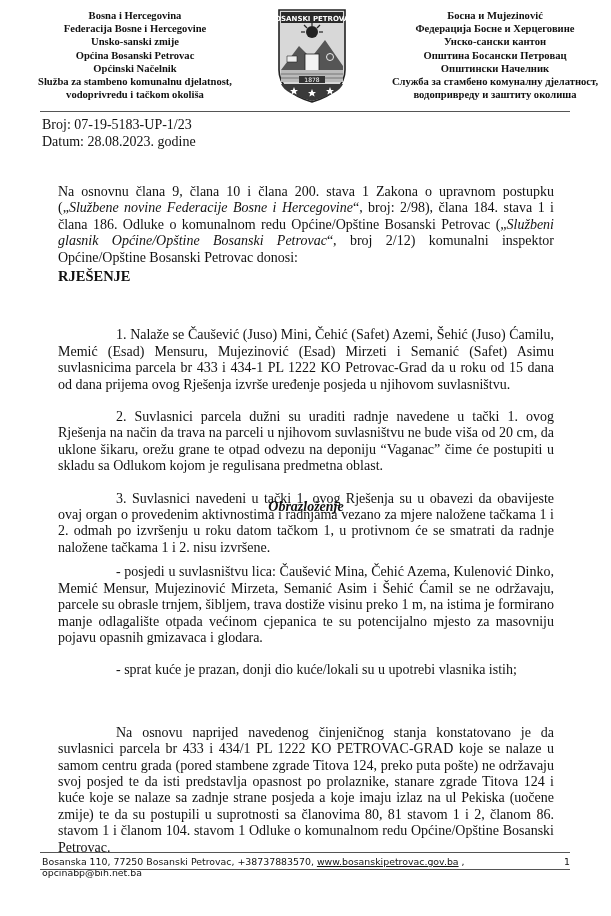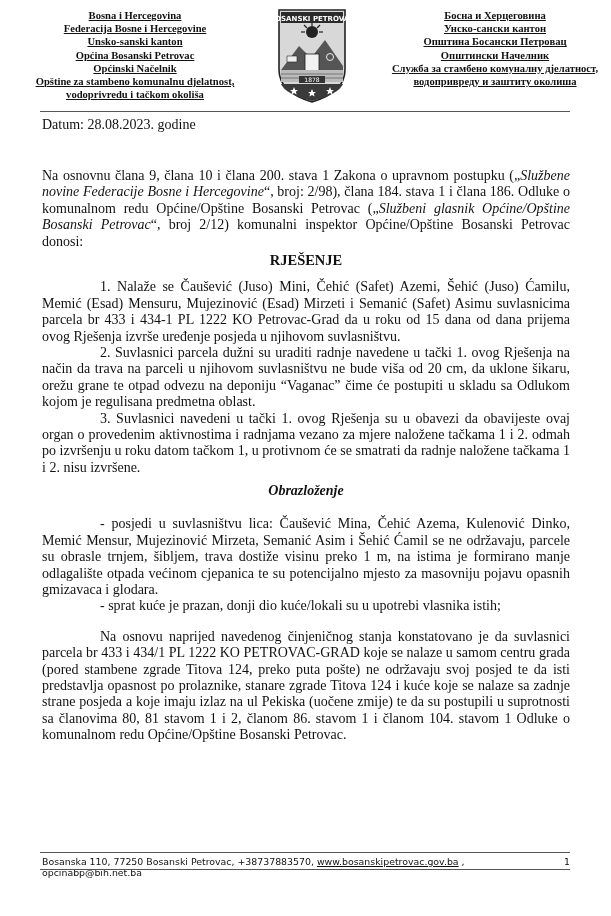--- a/index.html
+++ b/index.html
@@ -1,46 +1,46 @@
 <!DOCTYPE html>
 <html><head>
 <meta charset="utf-8">
 <style>
   html, body { margin:0; padding:0; background:#ffffff; }
   body { width:611px; height:916px; position:relative; overflow:hidden;
          font-family:"Liberation Serif", "DejaVu Serif", serif; color:#111; }
   .hdr-col { position:absolute; top:9px; text-align:center; font-weight:bold;
-             font-size:10.6px; line-height:13.2px;text-decoration:underline; }
+             font-size:10.6px; line-height:13.2px; }
   .hdr-left { left:30px; width:210px; }
   .hdr-right { left:380px; width:230px; }
   .hdr-col div { white-space:nowrap; }
   .crest { position:absolute; left:277px; top:8px; width:70px; height:96px; }
   .rule { position:absolute; left:40px; width:530px; height:0; border-top:1.5px solid #555; }
   .meta { position:absolute; left:42px; top:117px; font-size:14px; line-height:16.5px; }
   .body { position:absolute; left:42px; width:528px; font-size:14px; line-height:16.4px;
           text-align:justify; }
-  .body p { margin:0; }
+  .body p { margin:16px; }
   .indent { text-indent:58px; }
-  .title { text-align:center; font-weight:bold; font-size:14.5px; }
+  .title { font-weight:bold; font-size:14.5px; }
   .subtitle { text-align:center; font-weight:bold; font-style:italic; font-size:14px; }
   .footer { position:absolute; left:42px; top:856px; width:528px; font-family:"DejaVu Sans", sans-serif;
             font-size:9.4px; line-height:11px; display:flex; justify-content:space-between; }
   .footer .url { text-decoration:underline; }
   i { font-style:italic; }
 </style>
 </head>
 <body>
 
 <div class="hdr-col hdr-left">
   <div>Bosna i Hercegovina</div>
   <div>Federacija Bosne i Hercegovine</div>
-  <div>Unsko-sanski kanton</div>
+  <div>Unsko-sanski zmije</div>
   <div>Općina Bosanski Petrovac</div>
   <div>Općinski Načelnik</div>
-  <div>Opštine za stambeno komunalnu djelatnost,</div>
+  <div>Služba za stambeno komunalnu djelatnost,</div>
   <div>vodoprivredu i tačkom okoliša</div>
 </div>
 
 <svg class="crest" viewBox="0 0 70 96">
   <path d="M2 2 H68 V62 Q68 84 35 94 Q2 84 2 62 Z" fill="#d8d8d8" stroke="#222" stroke-width="1.6"></path>
   <rect x="4" y="4" width="62" height="11" fill="#2a2a2a"></rect>
   <text x="35" y="12.6" text-anchor="middle" font-size="7" font-weight="bold" fill="#fff" font-family="DejaVu Sans, sans-serif">BOSANSKI PETROVAC</text>
   <circle cx="35" cy="24" r="6" fill="#222"></circle>
   <g stroke="#222" stroke-width="1.2">
     <line x1="35" y1="14" x2="35" y2="18"></line>
@@ -62,31 +62,33 @@
   <text x="35" y="74" text-anchor="middle" font-size="6" fill="#fff" font-family="DejaVu Sans, sans-serif">1878</text>
   <path d="M4 76 H66 Q62 86 35 93 Q8 86 4 76 Z" fill="#3a3a3a"></path>
   <g fill="#fff">
     <polygon points="17,79 18.2,82 21,82 18.8,83.8 19.6,86.6 17,85 14.4,86.6 15.2,83.8 13,82 15.8,82"></polygon>
     <polygon points="35,81 36.2,84 39,84 36.8,85.8 37.6,88.6 35,87 32.4,88.6 33.2,85.8 31,84 33.8,84"></polygon>
     <polygon points="53,79 54.2,82 57,82 54.8,83.8 55.6,86.6 53,85 50.4,86.6 51.2,83.8 49,82 51.8,82"></polygon>
   </g>
 </svg>
 
 <div class="hdr-col hdr-right">
-  <div>Босна и Херцеговина</div>
+  <div>Босна и Mujezinović</div>
+  <div>Федерација Босне и Херцеговине</div>
   <div>Унско-сански кантон</div>
   <div>Општина Босански Петровац</div>
   <div>Општински Начелник</div>
   <div>Служба за стамбено комуналну дјелатност,</div>
   <div>водопривреду и заштиту околиша</div>
 </div>
 
 <div class="rule" style="top:111px;"></div>
 
 <div class="meta">
+  <div>Broj: 07-19-5183-UP-1/23</div>
   <div>Datum: 28.08.2023. godine</div>
 </div>
 
 <div class="body" style="top:168px;">
   <p><span>Na osnovnu člana 9, člana 10 i člana 200. stava 1 Zakona o upravnom postupku („</span><i>Službene novine Federacije Bosne i Hercegovine</i><span>“,  broj: 2/98), člana 184. stava 1 i člana 186. Odluke o komunalnom redu Općine/Opštine Bosanski Petrovac („</span><i>Službeni glasnik Općine/Opštine Bosanski Petrovac</i><span>“, broj 2/12) komunalni inspektor Općine/Opštine Bosanski Petrovac donosi:</span></p>
 </div>
 
 <div class="body" style="top:252px;">
   <p class="title">RJEŠENJE</p>
   <p style="height:11px;"></p>

